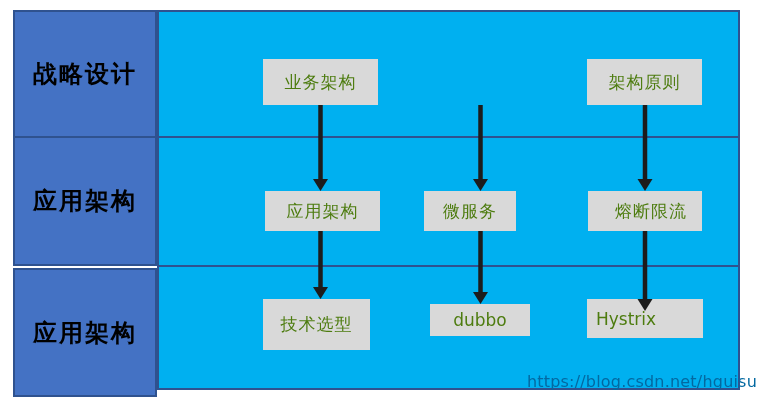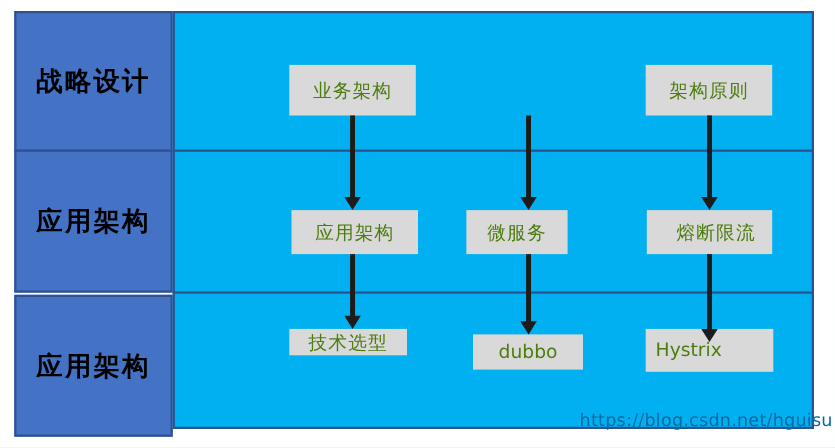--- a/index.html
+++ b/index.html
@@ -70,21 +70,21 @@
     letter-spacing: 1px;
     white-space: nowrap;
   }
   .node-en { letter-spacing: 0; }
   .node-1 { left: 263px; top: 59px;  width: 115px; height: 46px; }
   .node-2 { left: 423px; top: 59px;  width: 115px; height: 46px; }
   .node-3 { left: 587px; top: 59px;  width: 115px; height: 46px; }
   .node-4 { left: 265px; top: 191px; width: 115px; height: 40px; }
   .node-5 { left: 424px; top: 191px; width: 92px; height: 40px; }
   .node-6 { left: 588px; top: 191px; width: 114px; height: 40px; padding-left: 12px; }
-  .node-7 { left: 263px; top: 299px; width: 107px; height: 24px; }
+  .node-7 { left: 263px; top: 299px; width: 107px; height: 51px; }
   .node-8 { left: 430px; top: 304px; width: 100px; height: 32px; }
   .node-9 { left: 587px; top: 299px; width: 116px; height: 39px;
             justify-content: flex-start; padding-left: 9px; }
 
   .arrows-layer {
     position: absolute;
     left: 0; top: 0;
     width: 759px;
     height: 407px;
     pointer-events: none;

